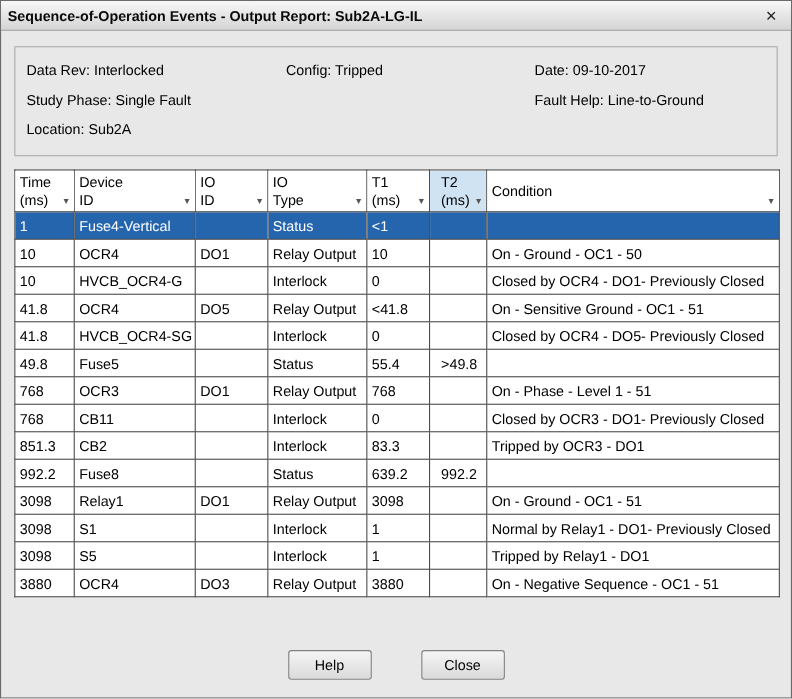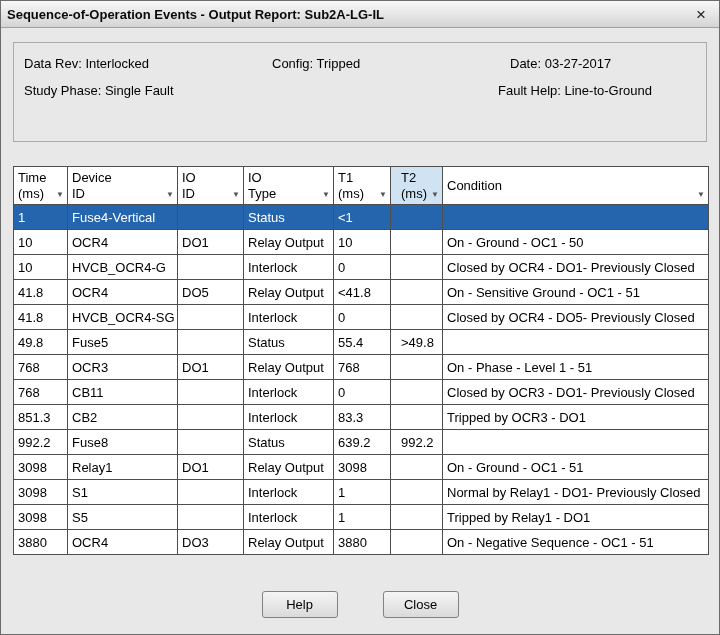--- a/index.html
+++ b/index.html
@@ -21,25 +21,25 @@
   }
   .title{font-size:13px;font-weight:bold;color:#0a0a0a;}
   .close{
     margin-left:auto;width:24px;height:22px;display:flex;align-items:center;
     justify-content:center;font-size:17px;color:#1c1c1c;cursor:pointer;line-height:1;
   }
   .info{
     margin:14px 12px 0 12px;border:1px solid #acacac;background:var(--dialog-bg);
     padding:13px 10px 8px 10px;height:100px;font-size:13px;color:#000;
   }
-  .info-row{display:flex;margin-bottom:12px;gap:12px;}
+  .info-row{display:flex;margin-bottom:12px;}
   .cell-a{width:236px;}
   .cell-b{width:226px;}
   .wide{width:462px;}
-  .table-wrap{margin:24px 12px 0 12px;}
+  .table-wrap{margin:12px 12px 0 12px;}
   table{
     border-collapse:collapse;width:696px;table-layout:fixed;background:#fff;
     border:1px solid #2e2e2e;font-size:13px;color:#000;
   }
   th,td{border:1px solid #4e4e4e;padding:2px 4px;text-align:left;overflow:hidden;white-space:nowrap;}
   th{font-weight:normal;height:37px;vertical-align:top;position:relative;background:#fff;}
   th.hl{background:var(--header-hl);}
   th:last-child{text-align:left;vertical-align:middle;}
   .th-label{white-space:pre-line;line-height:16px;display:block;padding-top:1px;}
   th .arrow{position:absolute;right:3px;bottom:5px;font-size:8px;color:#555;cursor:pointer;}
@@ -68,26 +68,29 @@
 
   <div class="titlebar">
     <span class="title">Sequence-of-Operation Events - Output Report: Sub2A-LG-IL</span>
     <span class="close">×</span>
   </div>
 
   <div class="info">
     <div class="info-row">
       <span class="cell-a">Data Rev: Interlocked</span>
       <span class="cell-b">Config: Tripped</span>
-      <span>Date: 03-27-2017</span>
+      <span>Date: 09-10-2017</span>
     </div>
     <div class="info-row">
       <span class="wide">Study Phase: Single Fault</span>
       <span>Fault Help: Line-to-Ground</span>
     </div>
+    <div class="info-row">
+      <span>Location: Sub2A</span>
+    </div>
   </div>
 
   <div class="table-wrap">
     <table>
       <thead>
         <tr>
             <th>
               <span class="th-label">Time
 (ms)</span>
               <span class="arrow">▼</span>

